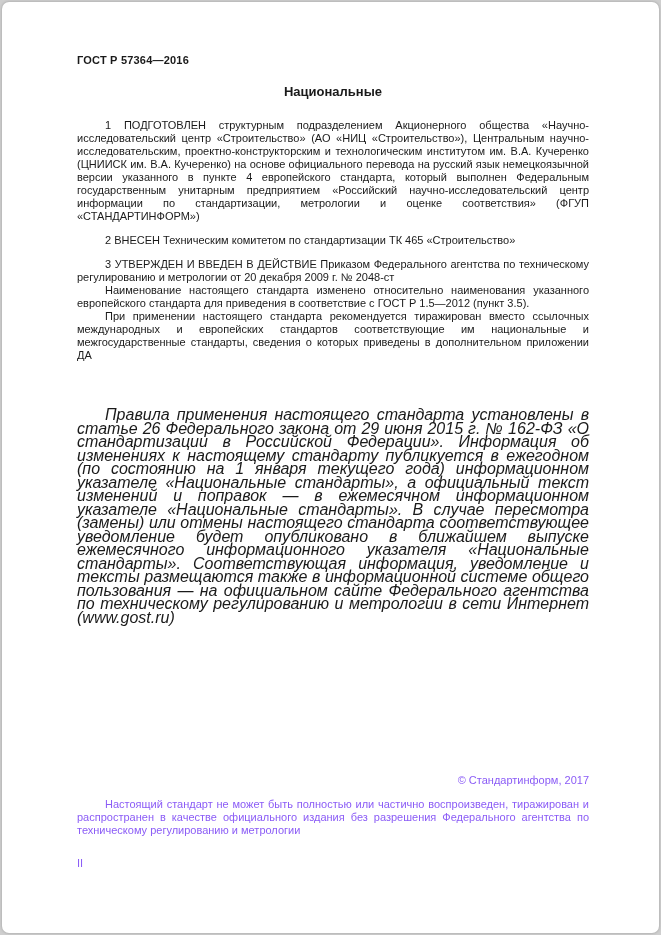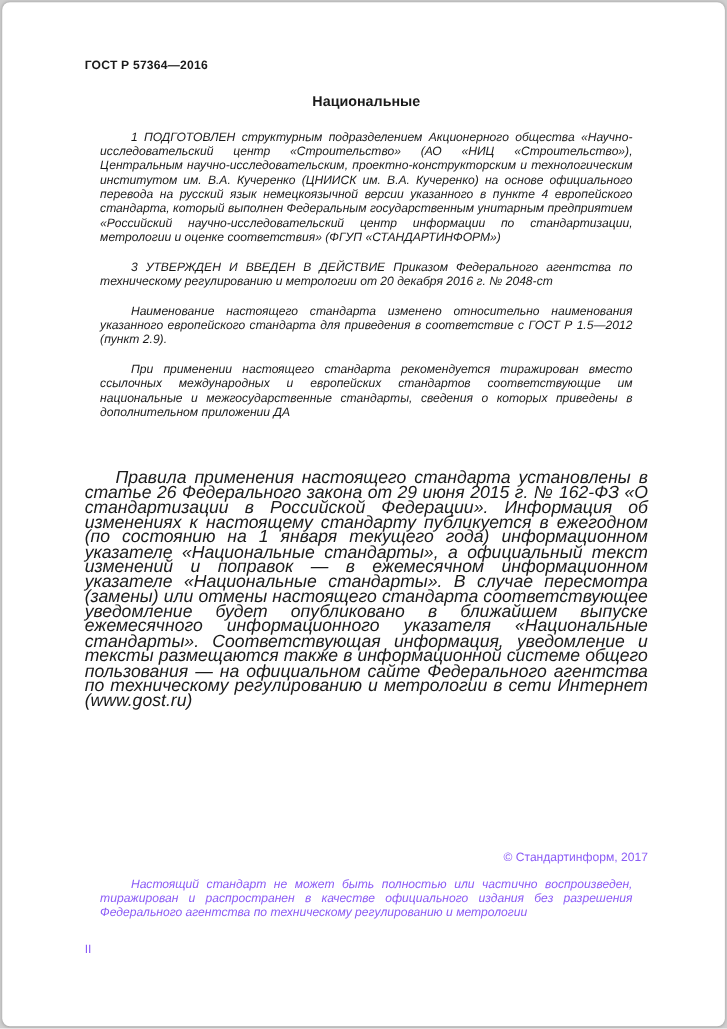--- a/index.html
+++ b/index.html
@@ -24,25 +24,24 @@
   }
   .doc-code {
     font-size: 11px; font-weight: bold; letter-spacing: 0.2px;
   }
   .title {
     margin: 18px 0 20px 0;
     font-size: 13px; font-weight: bold;
     text-align: center;
   }
   .para {
-    margin: 14px;
+    margin: 0;
     font-size: 11px; line-height: 13px;
     text-align: justify;
     text-indent: 28px;
-    font-style: italic;
   }
   .gap { margin-top: 11px; }
   .italic-note {
     margin-top: 46px;
     font-size: 16px; line-height: 13.5px;
     font-style: italic;
     text-align: justify;
     text-indent: 28px;
   }
   .bottom {
@@ -65,22 +64,23 @@
 <body>
 
 <div class="stage">
   <div class="page">
 
     <div class="content">
       <div class="doc-code">ГОСТ Р 57364—2016</div>
       <h1 class="title">Национальные</h1>
 
       <p class="para gap">1 ПОДГОТОВЛЕН структурным подразделением Акционерного общества «Научно-исследовательский центр «Строительство» (АО «НИЦ «Строительство»), Центральным научно-исследовательским, проектно-конструкторским и технологическим институтом им. В.А. Кучеренко (ЦНИИСК им. В.А. Кучеренко) на основе официального перевода на русский язык немецкоязычной версии указанного в пункте 4 европейского стандарта, который выполнен Федеральным государственным унитарным предприятием «Российский научно-исследовательский центр информации по стандартизации, метрологии и оценке соответствия» (ФГУП «СТАНДАРТИНФОРМ»)</p>
-      <p class="para gap">3 УТВЕРЖДЕН И ВВЕДЕН В ДЕЙСТВИЕ Приказом Федерального агентства по техническому регулированию и метрологии от 20 декабря 2016 г. № 2048-ст</p>
-      <p class="para">Наименование настоящего стандарта изменено относительно наименования указанного европейского стандарта для приведения в соответствие с ГОСТ Р 1.5—2012 (пункт 2.9).</p>
+      <p class="para gap">2 ВНЕСЕН Техническим комитетом по стандартизации ТК 465 «Строительство»</p>
+      <p class="para gap">3 УТВЕРЖДЕН И ВВЕДЕН В ДЕЙСТВИЕ Приказом Федерального агентства по техническому регулированию и метрологии от 20 декабря 2009 г. № 2048-ст</p>
+      <p class="para">Наименование настоящего стандарта изменено относительно наименования указанного европейского стандарта для приведения в соответствие с ГОСТ Р 1.5—2012 (пункт 3.5).</p>
       <p class="para">При применении настоящего стандарта рекомендуется тиражирован вместо ссылочных международных и европейских стандартов соответствующие им национальные и межгосударственные стандарты, сведения о которых приведены в дополнительном приложении ДА</p>
 
       <p class="italic-note">Правила применения настоящего стандарта установлены в статье 26 Федерального закона от 29 июня 2015 г. № 162-ФЗ «О стандартизации в Российской Федерации». Информация об изменениях к настоящему стандарту публикуется в ежегодном (по состоянию на 1 января текущего года) информационном указателе «Национальные стандарты», а официальный текст изменений и поправок — в ежемесячном информационном указателе «Национальные стандарты». В случае пересмотра (замены) или отмены настоящего стандарта соответствующее уведомление будет опубликовано в ближайшем выпуске ежемесячного информационного указателя «Национальные стандарты». Соответствующая информация, уведомление и тексты размещаются также в информационной системе общего пользования — на официальном сайте Федерального агентства по техническому регулированию и метрологии в сети Интернет (www.gost.ru)</p>
     </div>
 
     <div class="bottom">
       <div class="copyright">© Стандартинформ, 2017</div>
       <p class="para footer-note">Настоящий стандарт не может быть полностью или частично воспроизведен, тиражирован и распространен в качестве официального издания без разрешения Федерального агентства по техническому регулированию и метрологии</p>
       <div class="page-number">II</div>
     </div>

